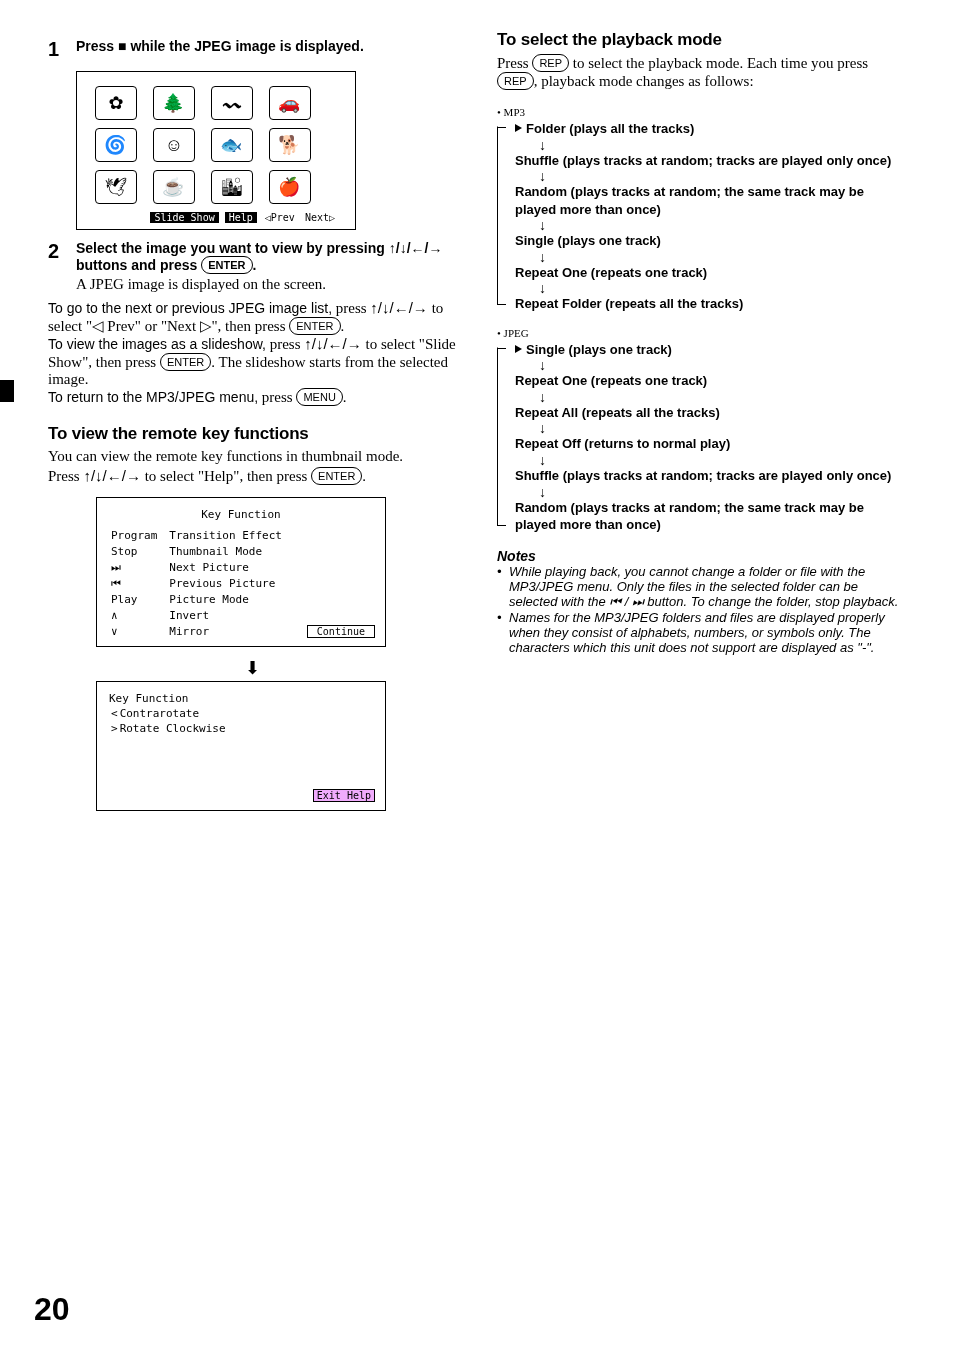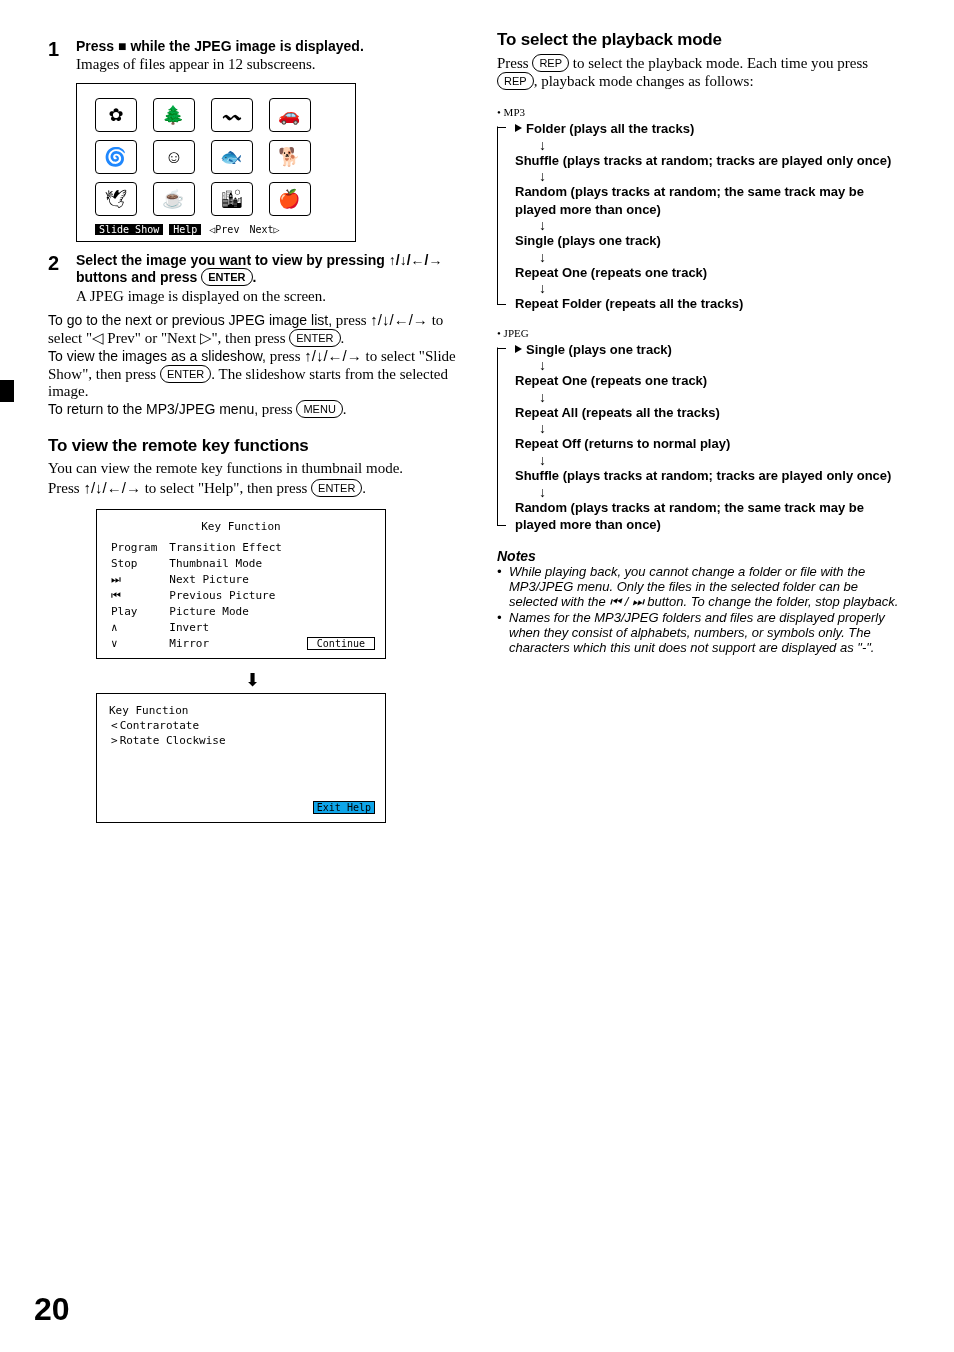--- a/index.html
+++ b/index.html
@@ -28,21 +28,21 @@
   .thumbgrid {
     width: 280px; border: 1px solid #000; margin: 10px 0 10px 28px;
     padding: 14px 18px 6px 18px;
   }
   .tg-row { display: flex; gap: 16px; margin-bottom: 8px; }
   .tg-cell {
     width: 42px; height: 34px; border: 1px solid #000; border-radius: 4px;
     display:flex; align-items:center; justify-content:center; font-size:18px;
   }
   .tg-bar {
-    display:flex; gap:6px; align-items:center;
+    display:flex; gap:6px; justify-content:flex-end; align-items:center;
     font-family: monospace; font-size: 10px;
   }
   .tg-pill { background:#000; color:#fff; padding:0 4px; }
   .tg-pill2 { border:0; padding:0 2px; }
   .runin { font-family: "Times New Roman", Times, serif; font-size:15px; }
   .runin .bold { font-family: Arial, sans-serif; font-weight:400; font-size:14px;}
   .subh { font-weight:700; font-size:16px; margin-top:18px; }
   .keyfunc {
     width: 290px; border:1px solid #000; margin: 12px 0 10px 48px;
     font-family: monospace; font-size:11px; padding:10px 12px 8px 12px;
@@ -52,21 +52,21 @@
   .keyfunc table td { padding:0 10px 1px 0; vertical-align:top;}
   .keyfunc .btn { position:absolute; right:10px; bottom:8px;
     border:1px solid #000; padding:0 9px; font-size:10px; background:#fff; }
   .kfarrow { text-align:center; font-size:18px; margin:2px 0; }
   .keyfunc2 {
     width: 290px; border:1px solid #000; margin: 0 0 10px 48px;
     font-family: monospace; font-size:11px; padding:10px 12px 8px 12px;
     position:relative; height:130px;
   }
   .keyfunc2 .btn { position:absolute; right:10px; bottom:8px;
-    border:1px solid #000; padding:0 3px; font-size:10px; background:#0ea5e9; }
+    border:1px solid #000; padding:0 3px; font-size:10px; background:#f0abfc; }
   .flowbull { font-family:"Times New Roman", serif; font-size:11px; }
   .flowgroup { position:relative; padding-left:12px; margin-top:2px;}
   .flowitem { font-weight:700; font-size:13px; margin-left:6px; line-height:1.35; }
   .flowarr { margin-left:30px; font-size:14px; line-height:1; }
   .notes { font-style: italic; font-family: Arial, sans-serif; font-weight:700; font-size:14px; margin-top:14px;}
   .noteitem { font-style: italic; font-size:13px; display:flex; }
   .noteitem .b { width:12px; flex:0 0 12px;}
   .pagenum { position:absolute; left:34px; bottom:24px; font-weight:700; font-size:32px; }
   .skewtab { position:absolute; left:0; top:380px; width:14px; height:22px; background:#000; }
   .arrow-glyph { font-family: Arial, sans-serif; }
@@ -93,21 +93,20 @@
 <div class="skewtab"></div>
 
 <div class="columns">
 
   <div class="col">
 
     <div class="step">
       <div class="stepnum">1</div>
       <div class="stepbody">
         <div class="bold">Press ■ while the JPEG image is displayed.</div>
-        <div class="para">Images of files appear in 12 subscreens.</div>
       </div>
     </div>
 
     <div class="thumbgrid">
       <div class="tg-row">
         <div class="tg-cell">✿</div>
         <div class="tg-cell">🌲</div>
         <div class="tg-cell">〰</div>
         <div class="tg-cell">🚗</div>
       </div>

